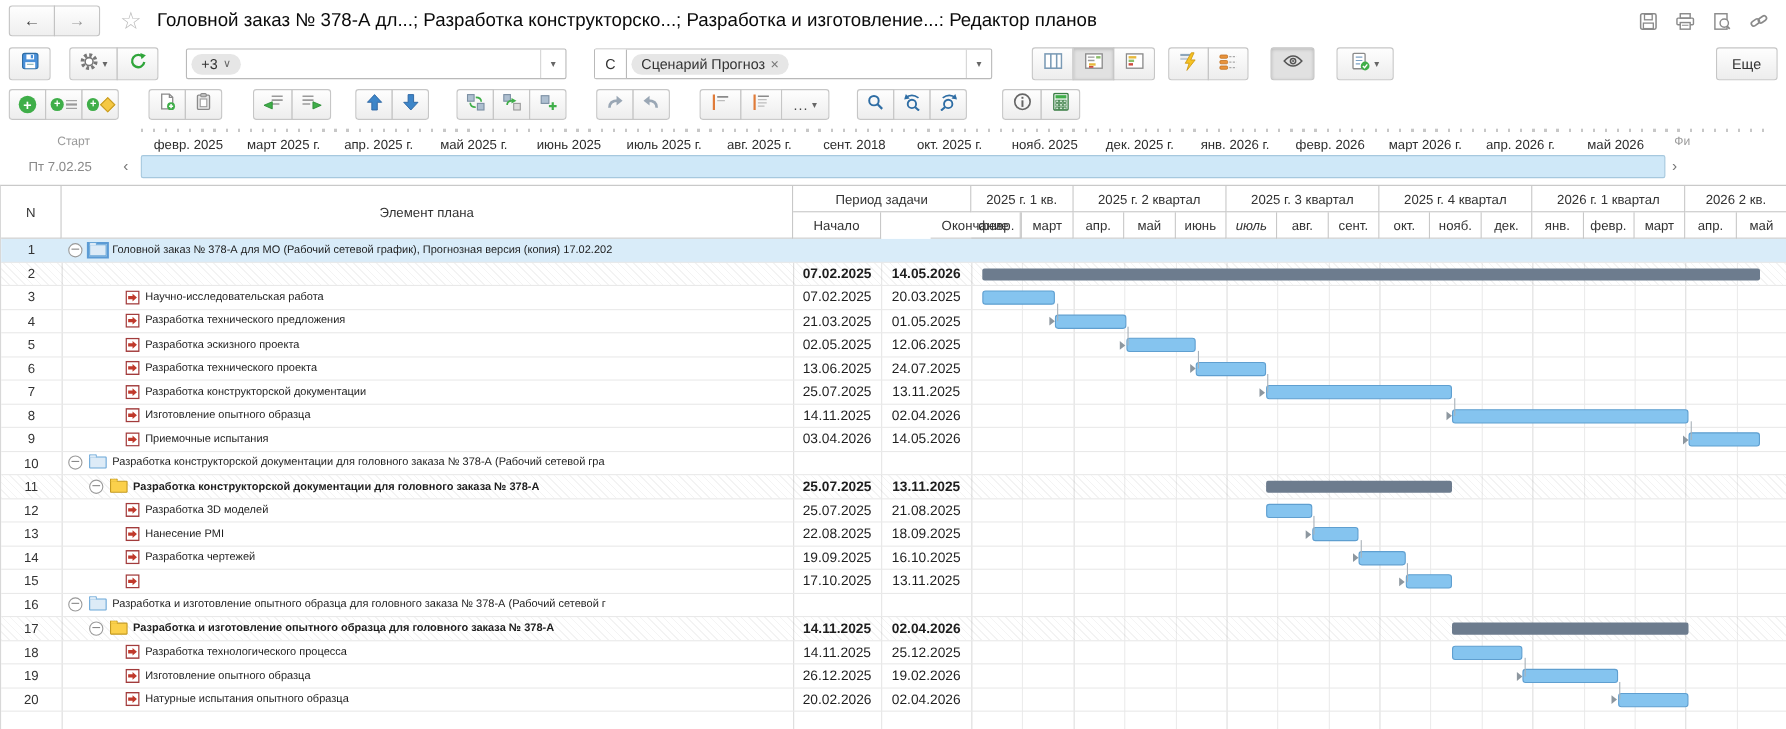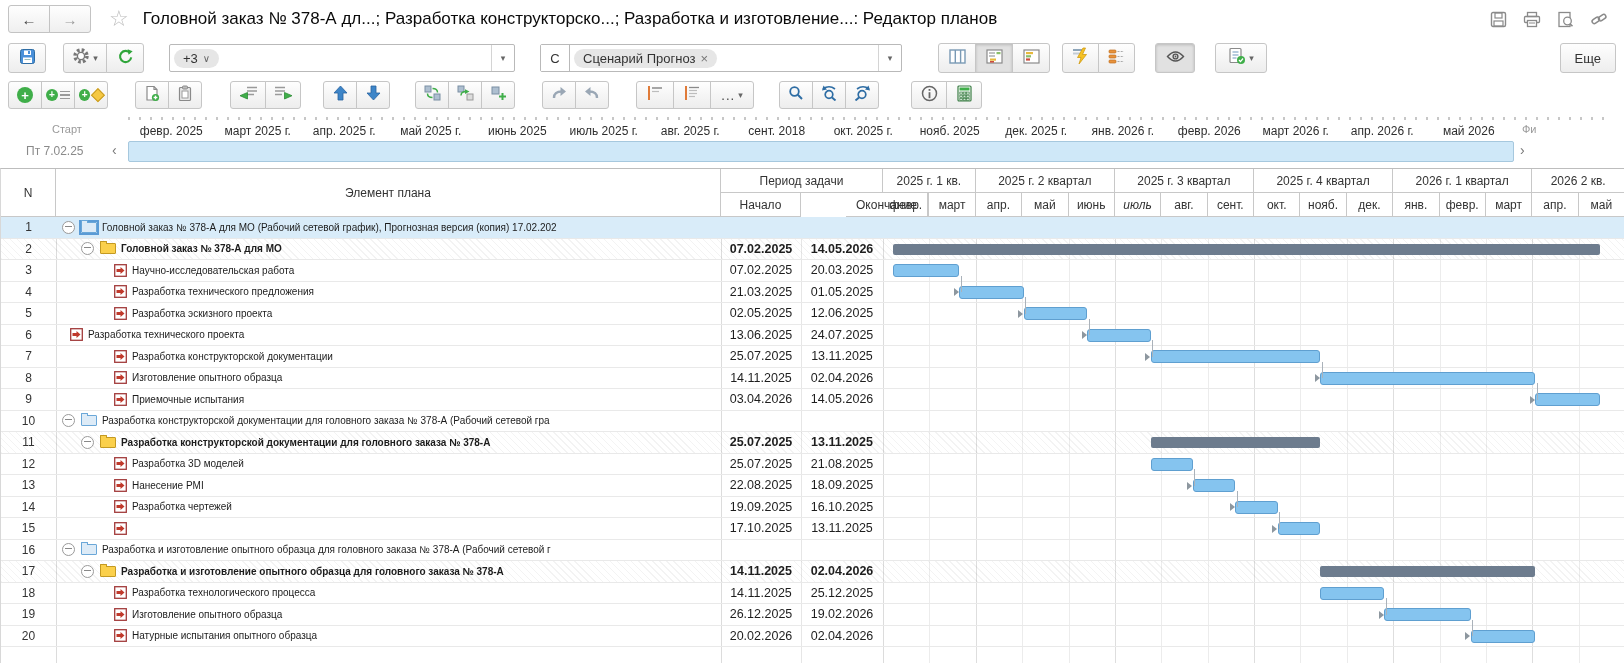--- a/index.html
+++ b/index.html
@@ -557,27 +557,20 @@
               <div class="ficon focusbox">
                 <div class="folder blue"></div>
               </div>
               <div class="label">Головной заказ № 378-А для МО (Рабочий сетевой график), Прогнозная версия (копия) 17.02.202</div>
             </div>
             <div class="c-start"></div>
             <div class="c-end"></div>
           </div>
           <div class="trow summary" style="top: 21.5px;">
             <div class="c-n">2</div>
-            <div class="c-name" style="padding-left: 25px;">
-              <div class="collapse"></div>
-              <div class="ficon">
-                <div class="folder yellow"></div>
-              </div>
-              <div class="label">Головной заказ № 378-А для МО</div>
-            </div>
             <div class="c-start">07.02.2025</div>
             <div class="c-end">14.05.2026</div>
           </div>
           <div class="trow" style="top: 43px;">
             <div class="c-n">3</div>
             <div class="c-name" style="padding-left: 44px;">
               <div class="ficon" style="margin-left: 14px;">
                 <svg width="13" height="13" viewBox="0 0 13 13">
                   <rect x="0.7" y="0.7" width="11.6" height="11.6" fill="#fff" stroke="#a23b3b" stroke-width="1.3"></rect>
                   <path d="M2.5 5 h4 v-2 l4 3.5 -4 3.5 v-2 h-4 z" fill="#c0392b"></path>
@@ -611,21 +604,21 @@
                   <path d="M2.5 5 h4 v-2 l4 3.5 -4 3.5 v-2 h-4 z" fill="#c0392b"></path>
                 </svg>
               </div>
               <div class="label">Разработка эскизного проекта</div>
             </div>
             <div class="c-start">02.05.2025</div>
             <div class="c-end">12.06.2025</div>
           </div>
           <div class="trow" style="top: 107.5px;">
             <div class="c-n">6</div>
-            <div class="c-name" style="">
+            <div class="c-name" style="padding-left: 44px;">
               <div class="ficon" style="margin-left: 14px;">
                 <svg width="13" height="13" viewBox="0 0 13 13">
                   <rect x="0.7" y="0.7" width="11.6" height="11.6" fill="#fff" stroke="#a23b3b" stroke-width="1.3"></rect>
                   <path d="M2.5 5 h4 v-2 l4 3.5 -4 3.5 v-2 h-4 z" fill="#c0392b"></path>
                 </svg>
               </div>
               <div class="label">Разработка технического проекта</div>
             </div>
             <div class="c-start">13.06.2025</div>
             <div class="c-end">24.07.2025</div>

